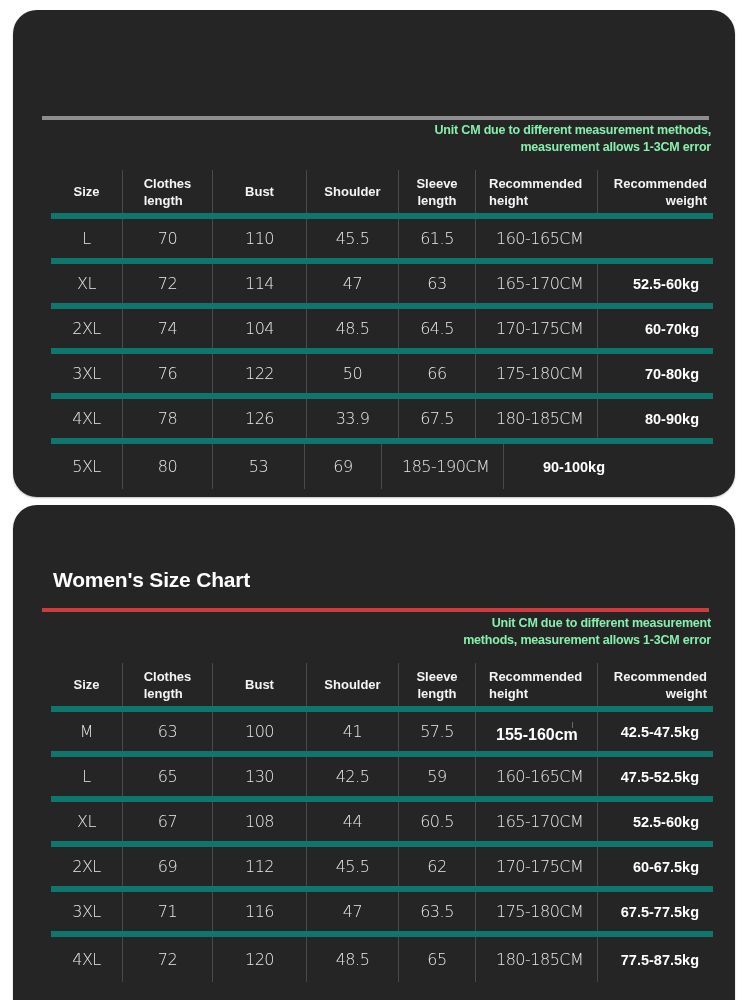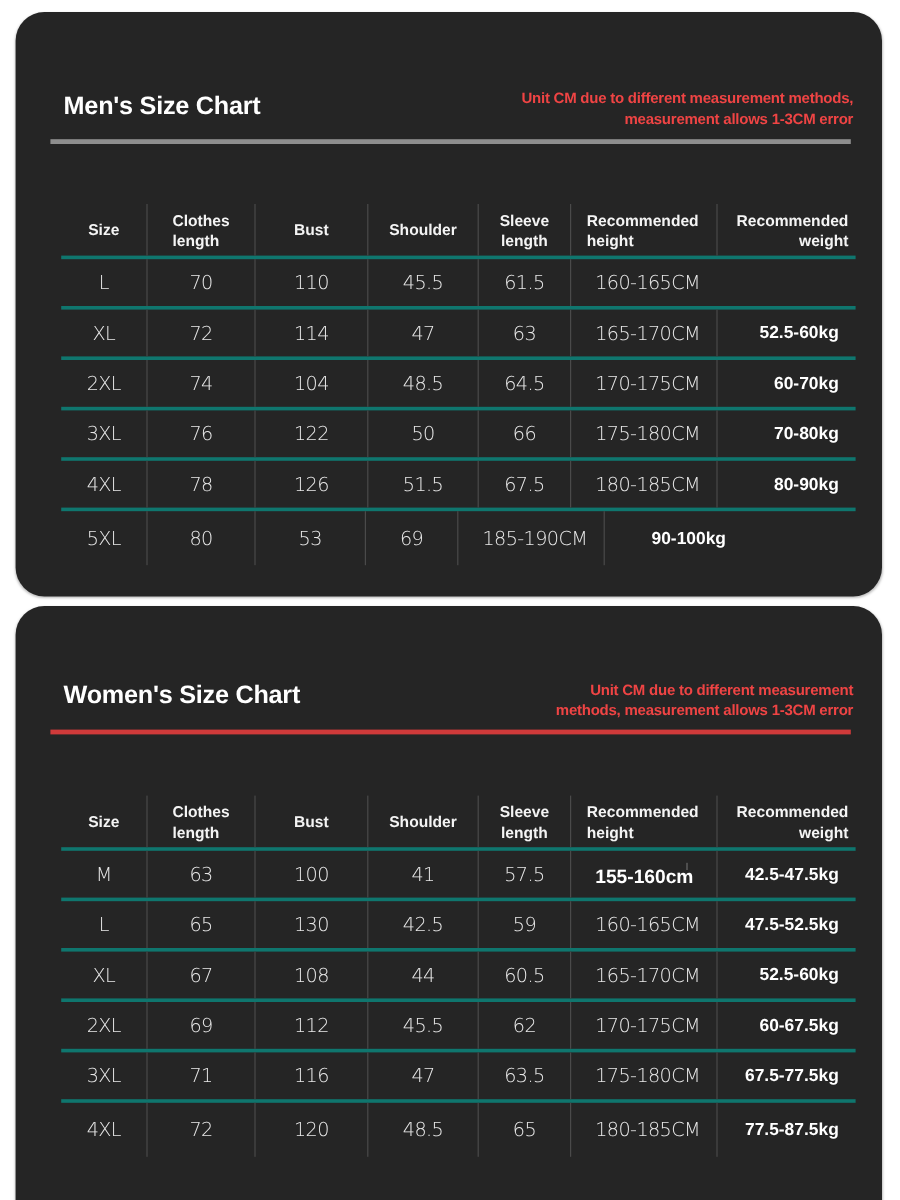--- a/index.html
+++ b/index.html
@@ -25,43 +25,44 @@
     left: 40px;
     color: #ffffff;
     font-weight: bold;
     font-size: 21px;
     letter-spacing: -0.2px;
     white-space: nowrap;
   }
   .note {
     position: absolute;
     right: 24px;
-    color: #ef4444;
+    color: #86efac;
     font-weight: bold;
     font-size: 12.5px;
     line-height: 17px;
     text-align: right;
     white-space: pre-line;
     letter-spacing: -0.2px;
+    margin-top: 48px;
   }
   .rule {
     position: absolute;
     left: 29px; width: 667px;
     height: 4px;
   }
 
   .tbl {
     position: absolute;
     left: 38px;
     width: 662px;
   }
   .tbl .row {
     position: relative;
     display: flex;
-    border-bottom: 3px solid #0f766e;
+    border-bottom: 6px solid #0f766e;
   }
   .tbl .row.last { border-bottom: none; }
   .tbl .cell {
     position: relative;
     display: flex;
     align-items: center;
     justify-content: center;
     color: #f2f2f2;
     box-sizing: border-box;
     text-align: center;
@@ -116,21 +117,20 @@
   .c6 { width: 116px; }
 
   .head { height: 43px; }
   .body { height: 39px; }
   .body.r-last { height: 45px; }
 </style>
 </head>
 <body>
 
 <div class="panel" id="men-panel">
-  <div class="title" style="top:67px;">Men's Size Chart</div>
   <div class="note" style="top:64px;">Unit CM due to different measurement methods,
 measurement allows 1-3CM error</div>
   <div class="rule" id="men-rule" style="top: 106px; background: rgb(142, 142, 142);"></div>
 
   <div class="tbl" style="top:160px;">
     <div class="row head">
       <div class="cell c0">Size</div>
       <div class="cell c1 clothes-h">Clothes
 length</div>
       <div class="cell c2">Bust</div>
@@ -175,21 +175,21 @@
       <div class="cell c2">122</div>
       <div class="cell c3">50</div>
       <div class="cell c4">66</div>
       <div class="cell c5 height-c">175-180CM</div>
       <div class="cell c6 weight">70-80kg</div>
     </div>
     <div class="row body">
       <div class="cell c0">4XL</div>
       <div class="cell c1">78</div>
       <div class="cell c2">126</div>
-      <div class="cell c3">51.5</div>
+      <div class="cell c3">33.9</div>
       <div class="cell c4">67.5</div>
       <div class="cell c5 height-c">180-185CM</div>
       <div class="cell c6 weight">80-90kg</div>
     </div>
     <div class="row body last r-last">
       <div class="cell c0">5XL</div>
       <div class="cell c1">80</div>
       <div class="cell c3">53</div>
       <div class="cell c4">69</div>
       <div class="cell c5 height-c">185-190CM</div>

